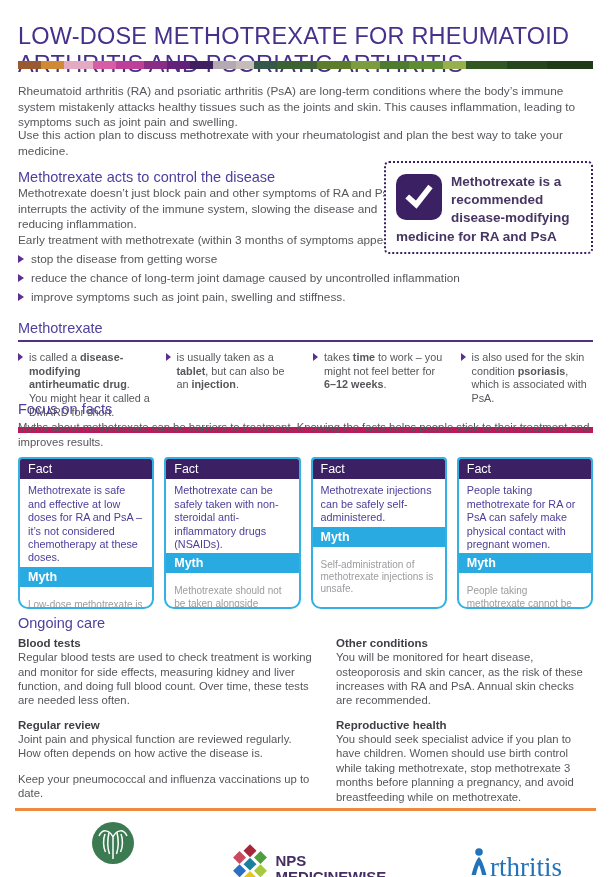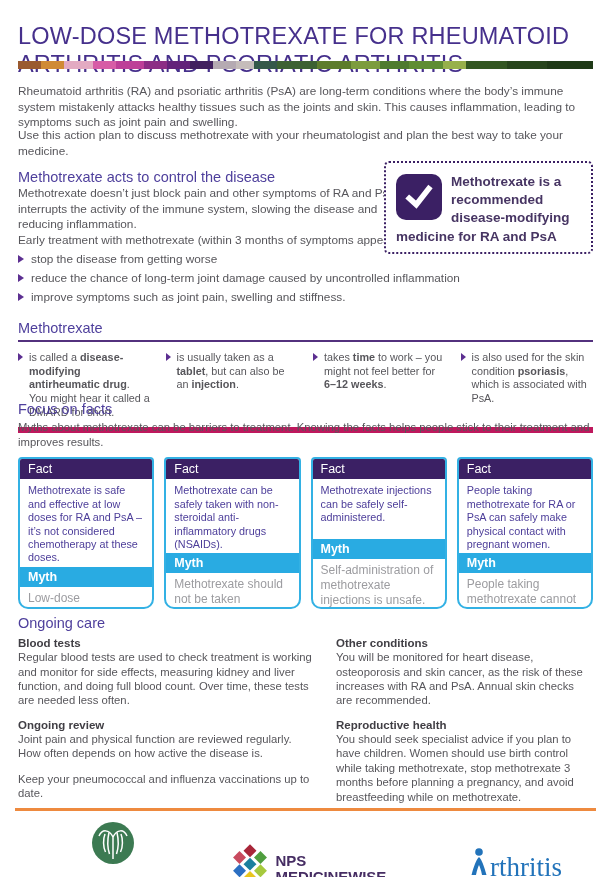--- a/index.html
+++ b/index.html
@@ -48,22 +48,22 @@
   #sec-facts{top:400px;}
   #facts-sub{font-size:11.3px;margin-top:2px;line-height:1.3;}
   #cards{display:grid;grid-template-columns:1fr 1fr 1fr 1fr;gap:10px;margin-top:8px;}
   .card{height:152px;border:2px solid #33b1e4;border-radius:4px 4px 10px 10px;
         overflow:hidden;display:flex;flex-direction:column;background:#fff;box-sizing:border-box;}
   .card-fact-bar{background:#3b2064;color:#fff;font-weight:normal;font-size:12.5px;
         height:20px;line-height:20px;padding:0 8px;}
   .card-fact-body{flex:1;padding:5px 8px 2px;color:#4c3d99;font-size:10.8px;line-height:1.24;}
   .card-myth-bar{background:#29abe2;color:#fff;font-weight:bold;font-size:12.5px;
         height:20px;line-height:20px;padding:0 8px;}
-  .card-myth-body{height:40px;overflow:hidden;padding:4px 8px;color:#9c9ca0;
-        font-size:12px;line-height:1.24;}
+  .card-myth-body{height:40px;overflow:hidden;padding:12px 8px;color:#9c9ca0;
+        font-size:10px;line-height:1.24;}
 
   
   #sec-care{top:614px;}
   #care-cols{display:flex;gap:20px;margin-top:5px;}
   #care-left{flex:0 0 298px;}
   #care-right{flex:1;}
   .care-title{font-weight:bold;font-size:11.5px;color:#403e44;margin-bottom:1px;}
   .care-body{font-size:11.3px;line-height:1.28;}
   .care-item{margin-bottom:11px;}
 
@@ -175,21 +175,21 @@
 
 <section id="sec-care" class="abs">
   <h2>Ongoing care</h2>
   <div id="care-cols">
     <div id="care-left">
       <div class="care-item">
         <div class="care-title">Blood tests</div>
         <div class="care-body">Regular blood tests are used to check treatment is working and monitor for side effects, measuring kidney and liver function, and doing full blood count. Over time, these tests are needed less often.</div>
       </div>
       <div class="care-item">
-        <div class="care-title">Ongoing review</div>
+        <div class="care-title">Regular review</div>
         <div class="care-body">Joint pain and physical function are reviewed regularly. How often depends on how active the disease is.</div>
       </div>
       <div class="care-item">
         <div class="care-body">Keep your pneumococcal and influenza vaccinations up to date.</div>
       </div>
     </div>
     <div id="care-right">
       <div class="care-item">
         <div class="care-title">Other conditions</div>
         <div class="care-body">You will be monitored for heart disease, osteoporosis and skin cancer, as the risk of these increases with RA and PsA. Annual skin checks are recommended.</div>

